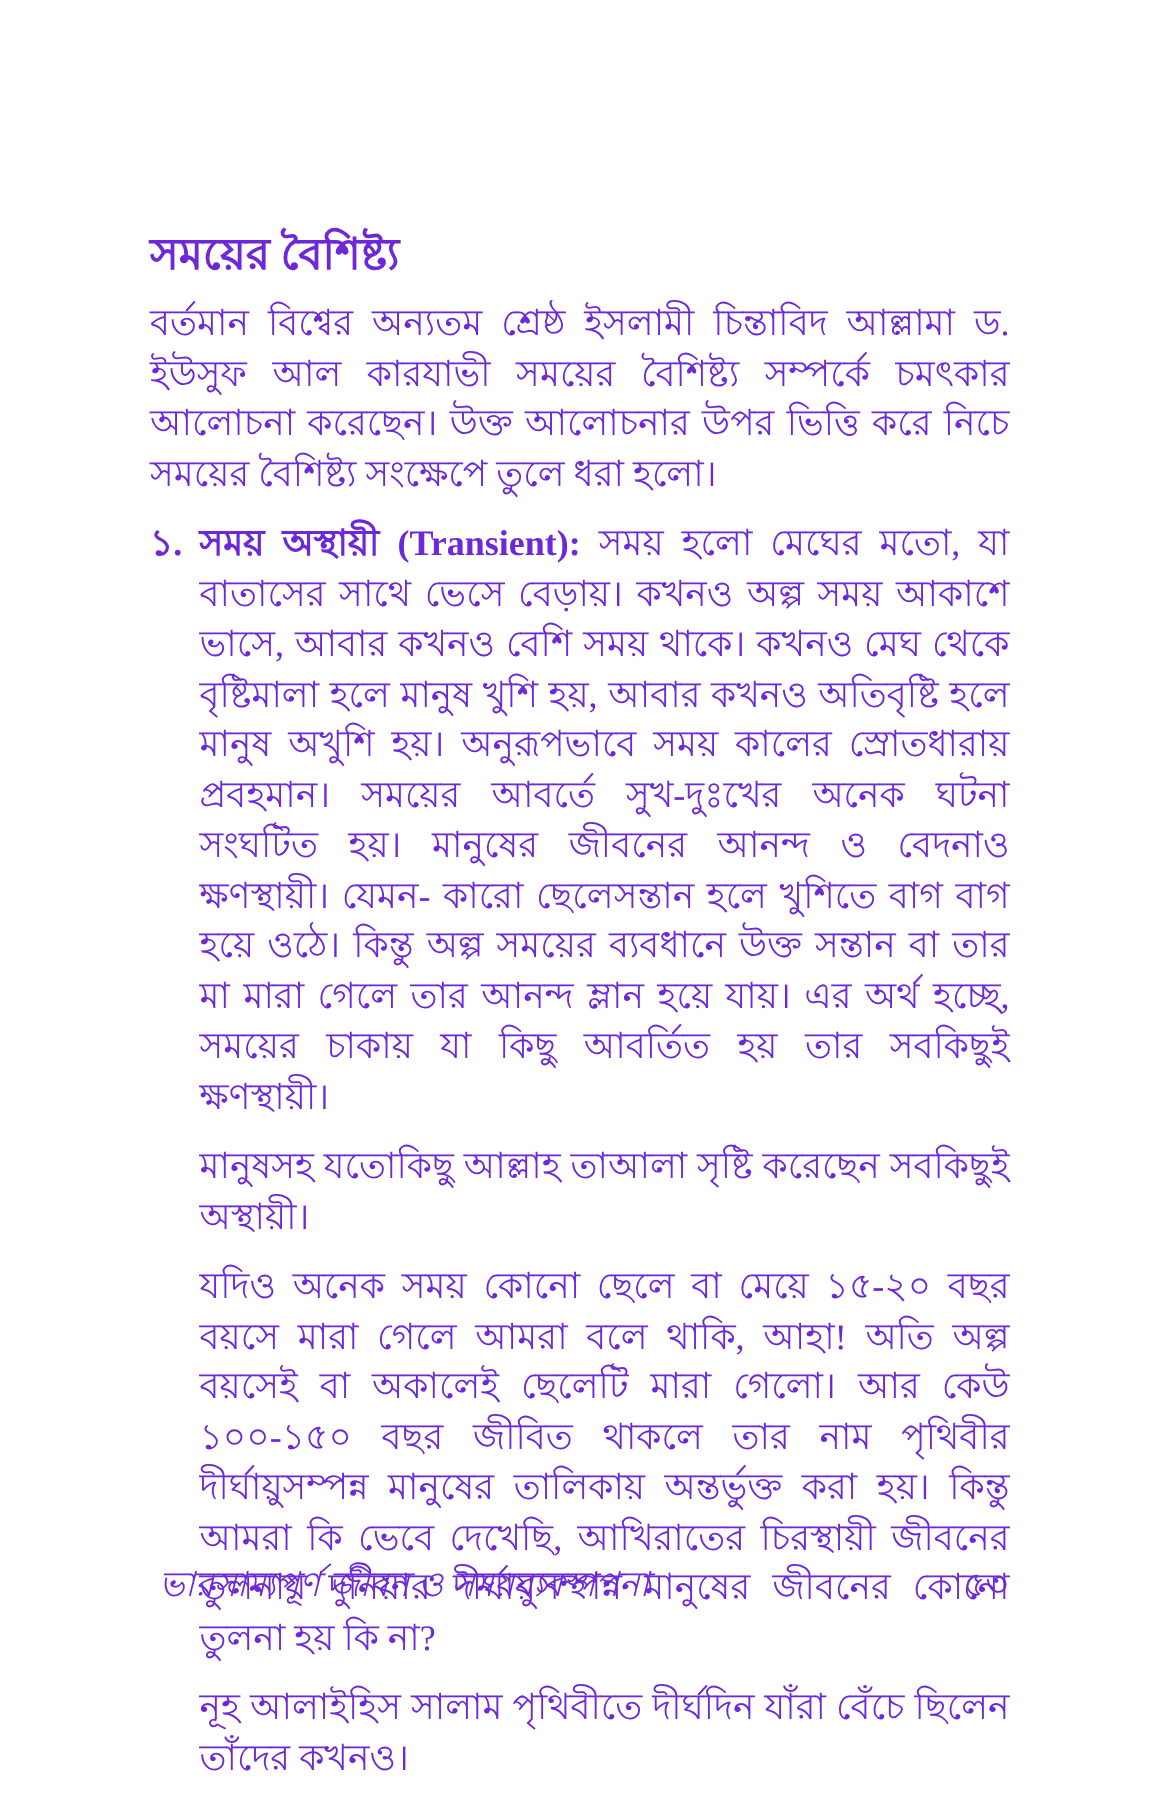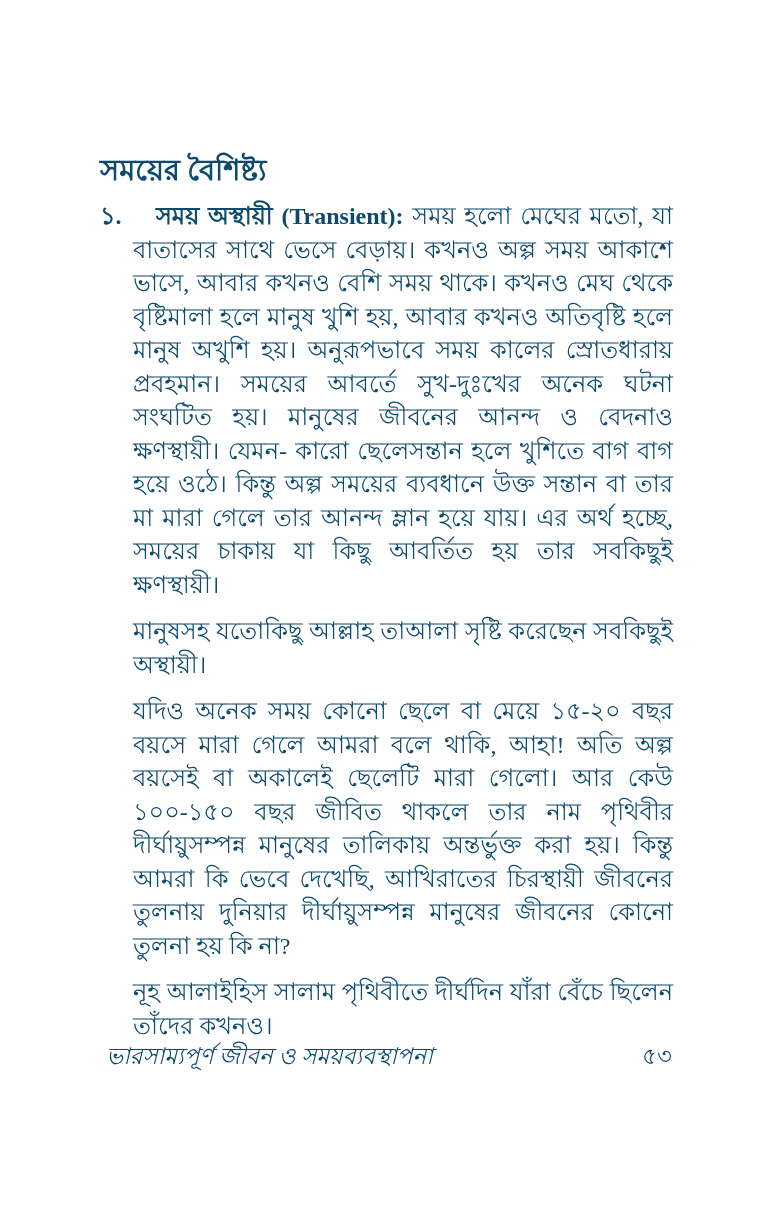--- a/index.html
+++ b/index.html
@@ -5,21 +5,21 @@
   html, body {
     margin: 0;
     padding: 0;
     background: #ffffff;
   }
   .page {
     position: relative;
     width: 773px;
     height: 1208px;
     background: #ffffff;
-    color: #0c4a6e;
+    color: #6d28d9;
     font-family: "Liberation Serif", "DejaVu Serif", serif;
     overflow: hidden;
   }
   .content {
     position: absolute;
     left: 100px;
     top: 152px;
     width: 573px;
   }
   .heading {
@@ -46,21 +46,20 @@
     font-size: 24px;
     line-height: 33.5px;
     font-weight: 700;
   }
   .list-body {
     flex: 1 1 auto;
     min-width: 0;
   }
   .item-title {
     font-weight: 700;
-    margin-left: 23px;
   }
   .item-title-latin {
     font-weight: 700;
   }
   .sub-paras .para {
     margin-left: 33px;
   }
   .footer {
     position: absolute;
     left: 100px;
@@ -83,20 +82,21 @@
 </style>
 </head>
 <body>
 
 <div class="page">
 
   <div class="content">
 
     <h1 class="heading">সময়ের বৈশিষ্ট্য</h1>
 
+    <p class="para">বর্তমান বিশ্বের অন্যতম শ্রেষ্ঠ ইসলামী চিন্তাবিদ আল্লামা ড. ইউসুফ আল কারযাভী সময়ের বৈশিষ্ট্য সম্পর্কে চমৎকার আলোচনা করেছেন। উক্ত আলোচনার উপর ভিত্তি করে নিচে সময়ের বৈশিষ্ট্য সংক্ষেপে তুলে ধরা হলো।</p>
 
     <div class="list-item">
       <span class="list-number">১.</span>
       <div class="list-body">
         <p class="para"><span class="item-title">সময় অস্থায়ী</span> <span class="item-title-latin">(Transient):</span> <span>সময় হলো মেঘের মতো, যা বাতাসের সাথে ভেসে বেড়ায়। কখনও অল্প সময় আকাশে ভাসে, আবার কখনও বেশি সময় থাকে। কখনও মেঘ থেকে বৃষ্টিমালা হলে মানুষ খুশি হয়, আবার কখনও অতিবৃষ্টি হলে মানুষ অখুশি হয়। অনুরূপভাবে সময় কালের স্রোতধারায় প্রবহমান। সময়ের আবর্তে সুখ-দুঃখের অনেক ঘটনা সংঘটিত হয়। মানুষের জীবনের আনন্দ ও বেদনাও ক্ষণস্থায়ী। যেমন- কারো ছেলেসন্তান হলে খুশিতে বাগ বাগ হয়ে ওঠে। কিন্তু অল্প সময়ের ব্যবধানে উক্ত সন্তান বা তার মা মারা গেলে তার আনন্দ ম্লান হয়ে যায়। এর অর্থ হচ্ছে, সময়ের চাকায় যা কিছু আবর্তিত হয় তার সবকিছুই ক্ষণস্থায়ী।</span></p>
       </div>
     </div>
 
     <div class="sub-paras">
       <p class="para">মানুষসহ যতোকিছু আল্লাহ তাআলা সৃষ্টি করেছেন সবকিছুই অস্থায়ী।</p>

